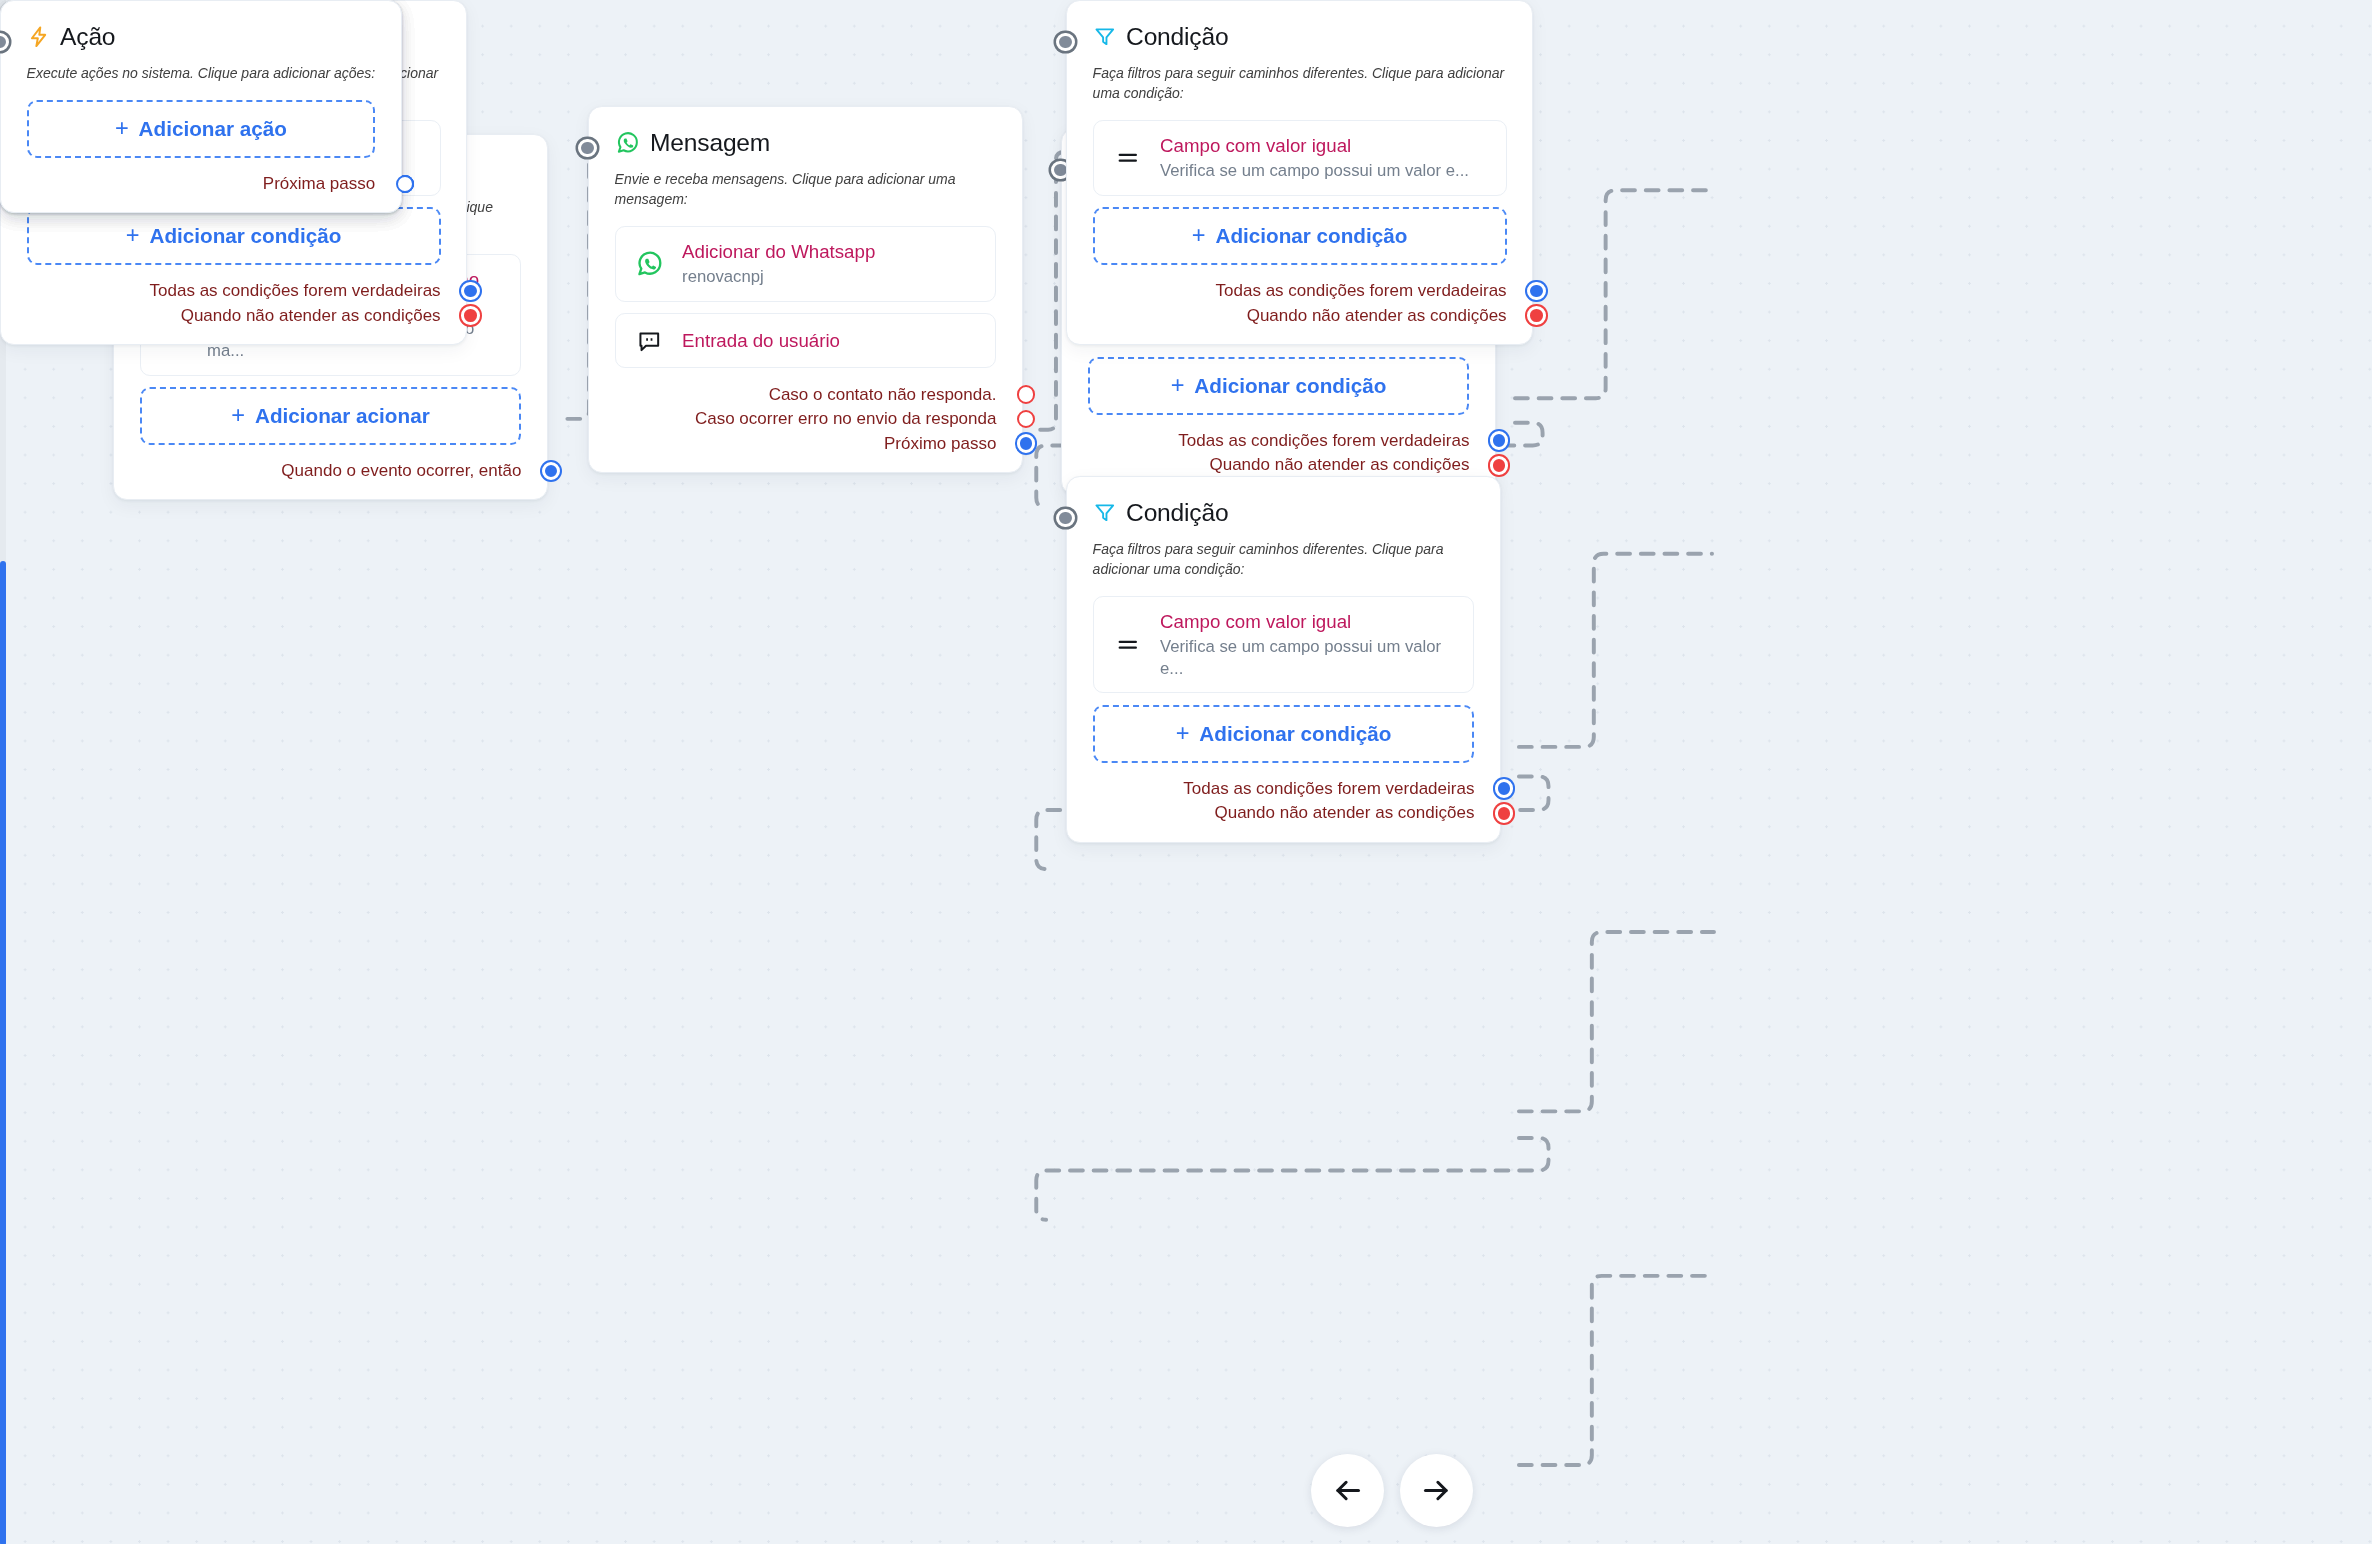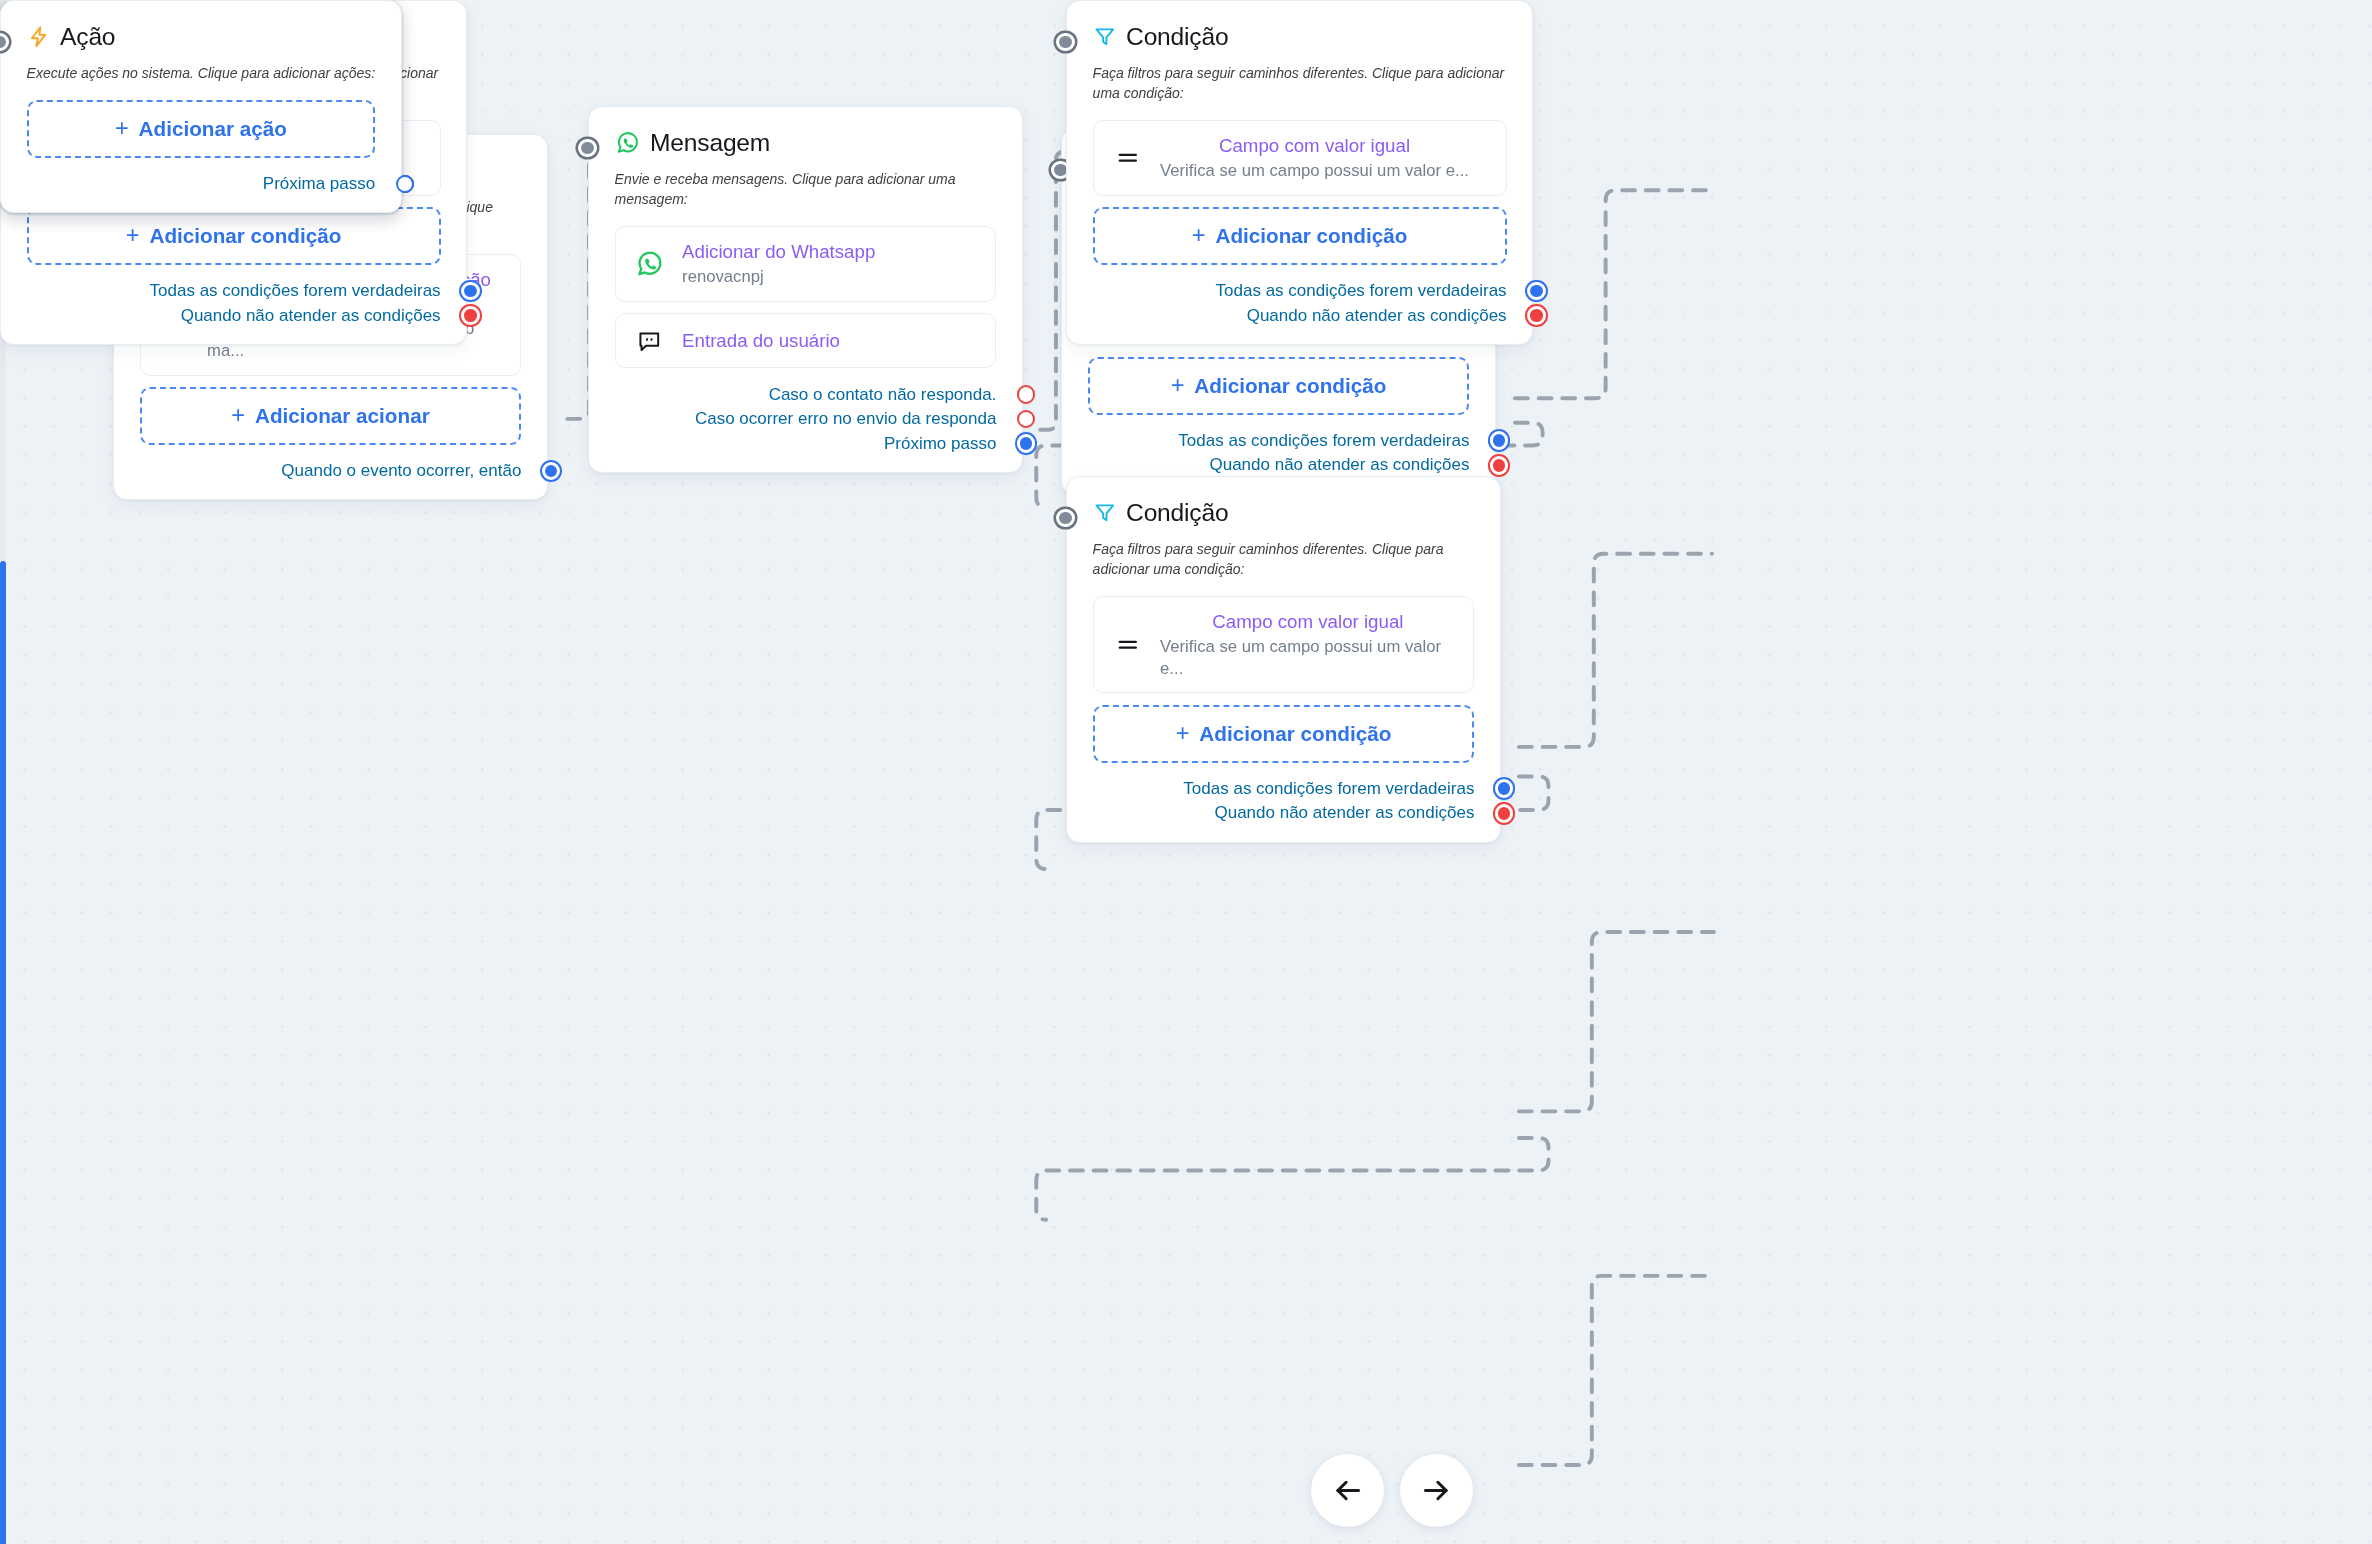--- a/index.html
+++ b/index.html
@@ -89,21 +89,21 @@
     border: 1px solid #eaeff5;
     border-radius: 9.9px;
     padding: 12.8px 17.7px;
     margin-bottom: 11.8px;
     background: #fff;
     min-height: 61px;
     cursor: pointer;
   }
   .opt-ico { width: 33px; flex: 0 0 33px; display:flex; align-items:center; justify-content:center; }
   .opt-txt { display:flex; flex-direction: column; justify-content:center; }
-  .opt-title { font-size: 18.7px; color:#8b5cf6; line-height: 1.3; text-align: center; }
+  .opt-title { font-size: 18.7px; color:#be185d; line-height: 1.3; }
   .opt-sub { font-size: 16.7px; color:#747f8d; line-height: 1.3; margin-top: 2px; }
 
   
   .add-btn {
     display:flex; align-items:center; justify-content:center; gap:9.9px;
     border: 2px dashed #4a88f5;
     border-radius: 9.9px;
     color: #2f72ee;
     font-size: 20.7px;
     font-weight: 600;
@@ -117,21 +117,21 @@
   
   .ports { margin-top: 13.8px; }
   .port-row {
     display: flex; align-items: center; justify-content: flex-end;
     gap: 0px;
     height: 24.6px;
     position: relative;
   }
   .port-label {
     font-size: 17px;
-    color: #0369a1;
+    color: #7f1d1d;
     white-space: nowrap;
   }
   .port-dot {
     position: absolute;
     right: -39px;
     width: 18.7px; height: 18.7px;
     border-radius: 50%;
     box-sizing: border-box;
     cursor: pointer;
   }

